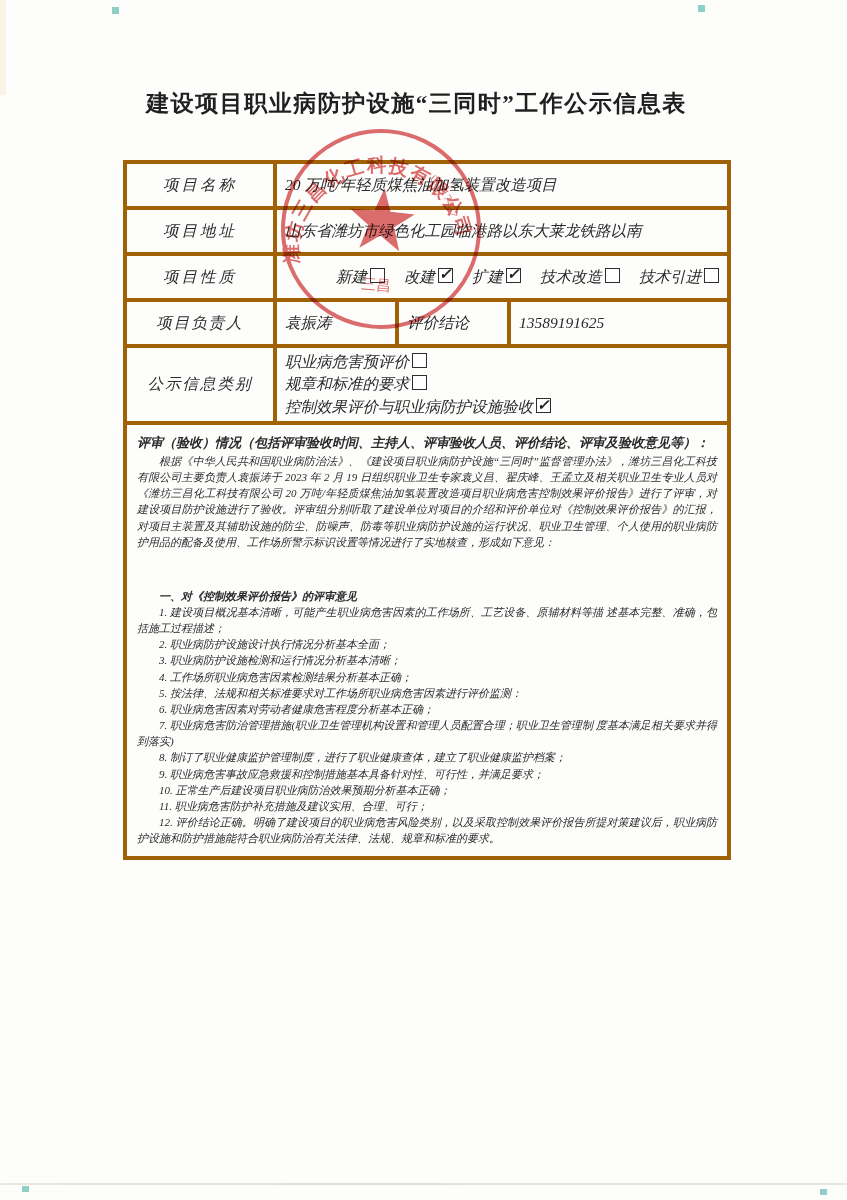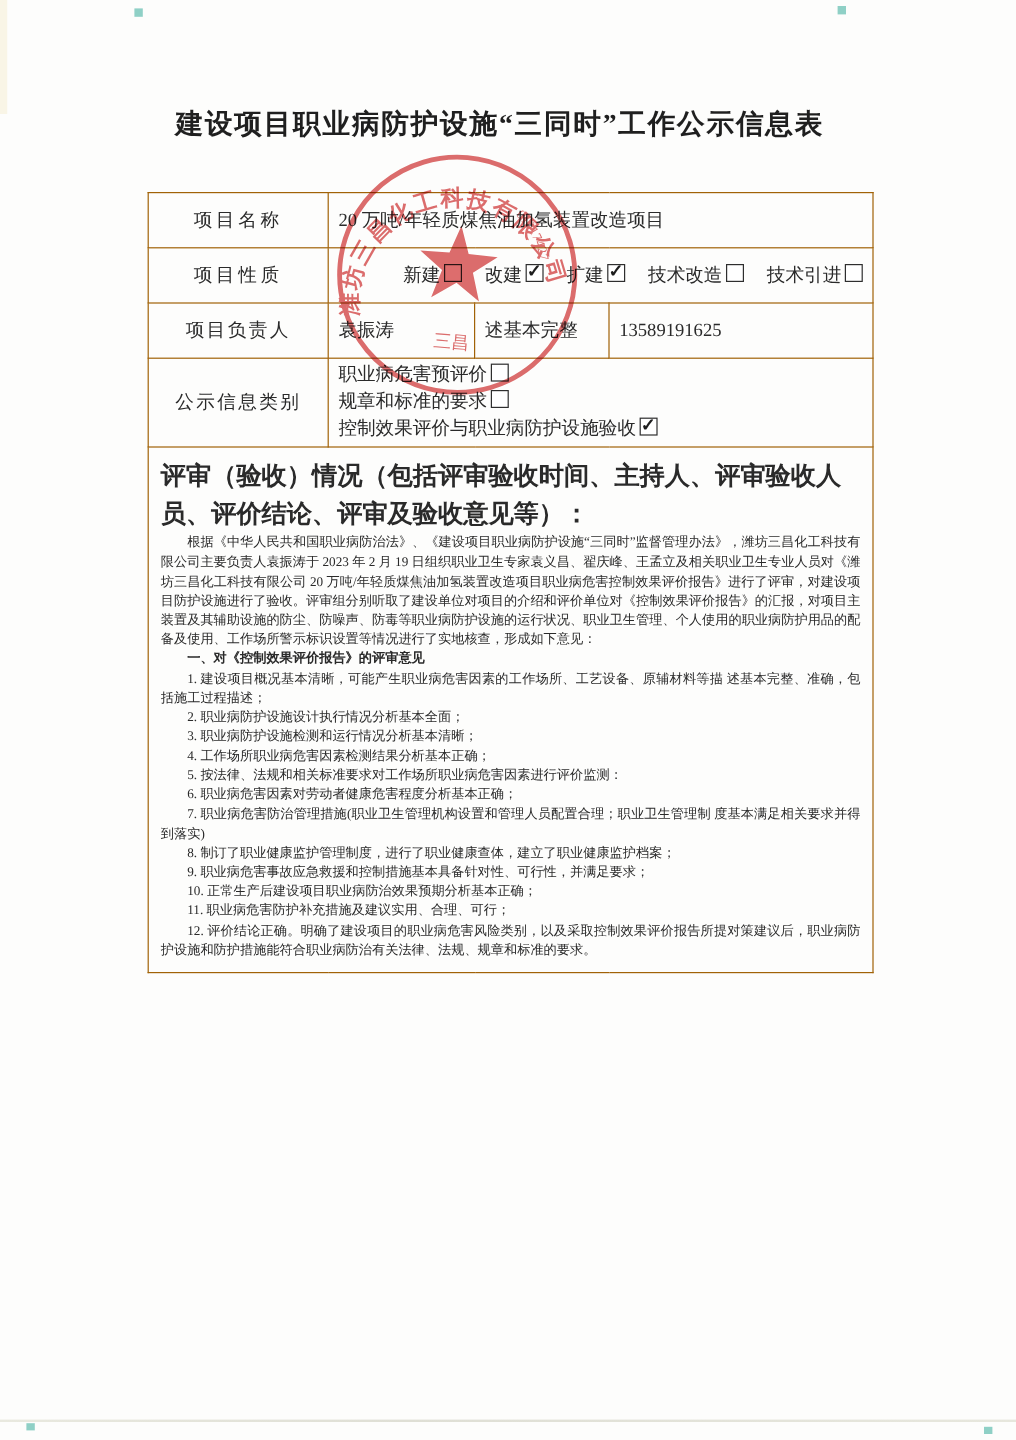--- a/index.html
+++ b/index.html
@@ -13,45 +13,45 @@
   .doc-title{
     position:absolute;top:88px;left:0;width:833px;text-align:center;
     font-size:23px;font-weight:bold;letter-spacing:1.5px;color:#1f1f1f;
   }
   table.form{
     position:absolute;left:123px;top:160px;width:604px;
     border-collapse:collapse;table-layout:fixed;
     font-size:15.5px;color:#2a2a2a;
   }
   table.form td{
-    border:1px solid #a16207;padding:3px 8px;vertical-align:middle;
+    border:4px solid #a16207;padding:3px 8px;vertical-align:middle;font-style:italic;
   }
   td.lbl{text-align:center;letter-spacing:3px;}
   td.lbl-long{text-align:center;letter-spacing:1px;line-height:1.45;padding:6px 6px;}
   td.val{text-align:left;}
   tr.r-sm{height:46px;}
   tr.r-cat{height:66px;}
   tr.r-unit{height:72px;}
   .opts{display:flex;justify-content:flex-end;gap:19px;white-space:nowrap;}
   .opt{white-space:nowrap;}
   .cb{
     display:inline-block;width:13px;height:13px;border:1.5px solid #2e2e2e;
     position:relative;vertical-align:-1px;margin-left:3px;background:#fff;
   }
   .cb.checked::after{
     content:"✓";position:absolute;left:0px;top:-4px;font-size:15px;
     font-weight:bold;color:#1d1d1d;
   }
   .cat-list{text-align:left;padding-left:4px;line-height:1.45;}
   .review-cell{padding:8px 10px 10px 10px !important;vertical-align:top !important;}
-  .review-head{font-weight:bold;font-size:21px;line-height:1.5;}
+  .review-head{font-weight:bold;font-size:13px;line-height:1.5;}
   .review-body p{
     margin:0;font-size:11px;line-height:1.47;text-indent:2em;text-align:justify;
   }
-  .review-body p.sec{font-weight:bold;}
+  .review-body p.sec{font-weight:bold;margin-top:38px;}
   
   .stamp{
     position:absolute;left:276px;top:124px;width:210px;height:210px;
     opacity:0.78;pointer-events:none;transform:rotate(5deg);
     mix-blend-mode:multiply;
   }
   
   .artifact{position:absolute;background:#8fd0c6;}
   .a1{left:112px;top:7px;width:7px;height:7px;}
   .a2{left:698px;top:5px;width:7px;height:7px;}
@@ -84,38 +84,42 @@
         <col style="width:112px">
         <col style="width:220px">
       </colgroup>
 
     <tbody>
         <tr class="r-sm">
       <td class="lbl">项目名称</td>
       <td class="val" colspan="3">20 万吨/年轻质煤焦油加氢装置改造项目</td>
     </tr>
 
+    <tr class="r-sm">
+      <td class="lbl">项目地址</td>
+      <td class="val" colspan="3">山东省潍坊市绿色化工园临港路以东大莱龙铁路以南</td>
+    </tr>
 
     <tr class="r-sm">
       <td class="lbl">项目性质</td>
       <td colspan="3">
         <div class="opts">
           <span class="opt"><span>新建</span><span class="cb"></span></span>
           <span class="opt"><span>改建</span><span class="cb checked"></span></span>
           <span class="opt"><span>扩建</span><span class="cb checked"></span></span>
           <span class="opt"><span>技术改造</span><span class="cb"></span></span>
           <span class="opt"><span>技术引进</span><span class="cb"></span></span>
         </div>
       </td>
     </tr>
 
     <tr class="r-sm">
       <td class="lbl" style="letter-spacing:2px">项目负责人</td>
       <td class="val">袁振涛</td>
-      <td class="val">述基本完整</td>
+      <td class="val">评价结论</td>
       <td class="val">13589191625</td>
     </tr>
 
     <tr class="r-cat">
       <td class="lbl" style="letter-spacing:2px">公示信息类别</td>
       <td colspan="3" class="cat-list">
         <div><span>职业病危害预评价</span><span class="cb"></span></div>
         <div><span>规章和标准的要求</span><span class="cb"></span></div>
         <div><span>控制效果评价与职业病防护设施验收</span><span class="cb checked"></span></div>
       </td>

